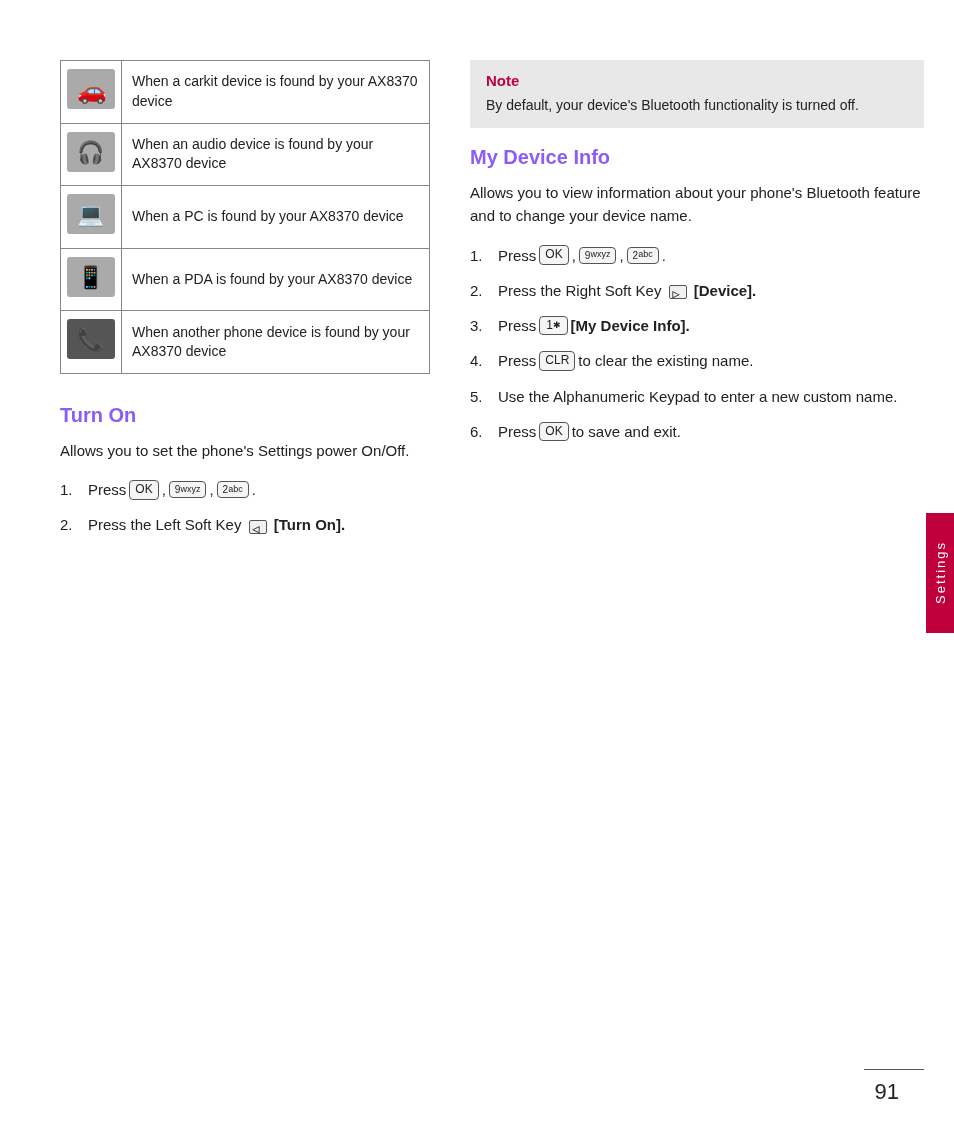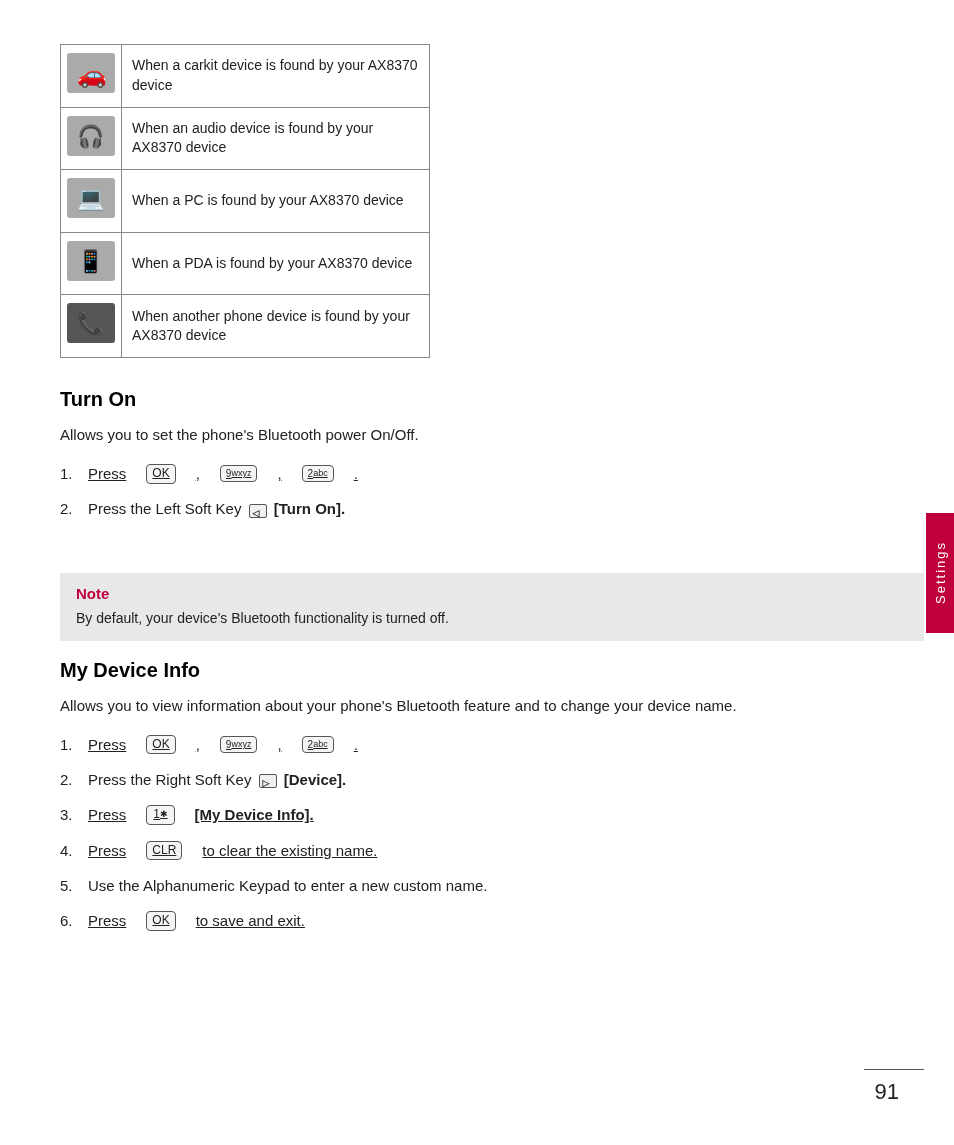--- a/index.html
+++ b/index.html
@@ -8,22 +8,22 @@
       min-height: 1145px;
       background: #ffffff;
       font-family: Arial, Helvetica, sans-serif;
       font-size: 15px;
       color: #222;
       position: relative;
     }
 
     .page-container {
       display: flex;
-      flex-direction: column;
-      padding: 44px 30px 60px 60px;
+      flex-direction: row;
+      padding: 60px 30px 60px 60px;
       gap: 40px;
     }
 
     
     .left-col {
       width: 370px;
       flex-shrink: 0;
     }
 
     .device-table {
@@ -128,21 +128,21 @@
       content: '✱';
       font-size: 22px;
       color: #6699cc;
       position: absolute;
       top: 6px;
       left: 14px;
     }
 
     .section-title {
       font-size: 20px;
-      color: #000000;
+      color: #8b5cf6;
       font-weight: bold;
       margin-bottom: 12px;
     }
 
     .section-body {
       font-size: 15px;
       line-height: 1.55;
       margin-bottom: 16px;
     }
 
@@ -242,22 +242,21 @@
       right: 30px;
       width: 60px;
       height: 1.5px;
       background: #555;
     }
 
     .press-row {
       display: flex;
       align-items: center;
       flex-wrap: wrap;
-      gap: 20px;
-      text-decoration: underline;
+      gap: 3px;
     }
   </style>
 </head>
 <body>
 
 <div class="page-container">
 
   <div class="left-col">
 
     <table class="device-table">
@@ -290,21 +289,21 @@
           <td class="icon-cell">
             <div class="icon-img icon-phone"></div>
           </td>
           <td>When another phone device is found by your AX8370 device</td>
         </tr>
       </tbody>
     </table>
 
     <div class="section">
       <div class="section-title">Turn On</div>
-      <div class="section-body">Allows you to set the phone's Bluetooth power On/Off.</div>
+      <div class="section-body">Allows you to set the phone's Settings power On/Off.</div>
 
       <div class="step">
         <span class="step-num">1.</span>
         <span class="press-row">
           <span>Press</span>
           <span class="key-btn">OK</span>
           <span>,</span>
           <span class="key-btn">
               <small>9</small>
               <sup style="font-size:9px">wxyz</sup>

